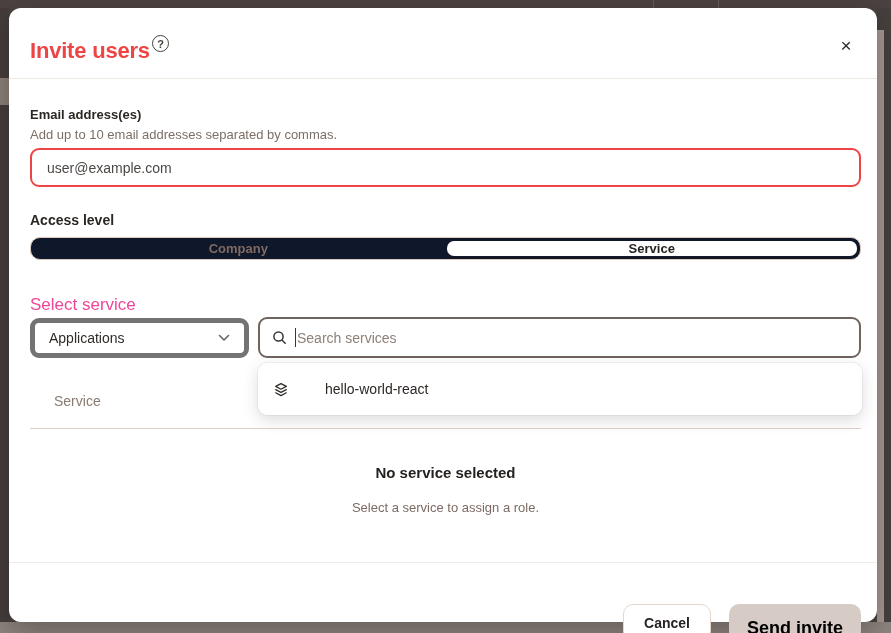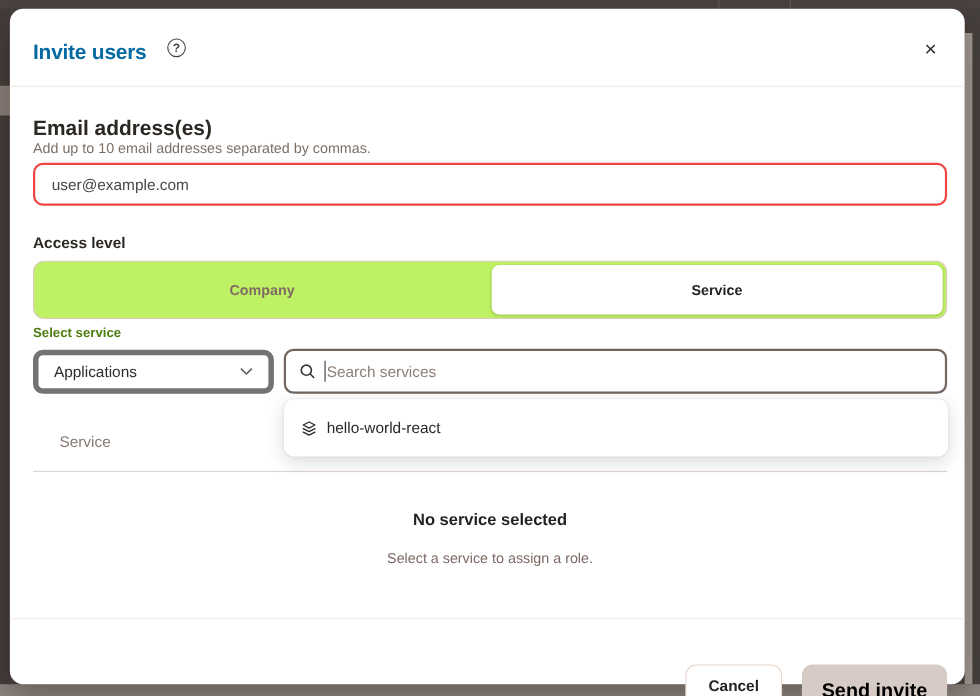--- a/index.html
+++ b/index.html
@@ -23,68 +23,68 @@
 
   
   .modal {
     position: absolute; left: 9px; top: 8px; width: 868px; height: 614px;
     background: #ffffff; border-radius: 12px;
     box-shadow: 0 10px 30px rgba(30,20,15,0.35);
   }
 
   .modal-title {
     position: absolute; left: 21px; top: 30px;
-    font-size: 19px; font-weight: 700; color: #0369a1; letter-spacing: -0.2px;
+    font-size: 22px; font-weight: 700; color: #ef4444; letter-spacing: -0.2px;
   }
   .help-icon {
     position: absolute; left: 143px; top: 27px;
     width: 17px; height: 17px; border: 1.4px solid #45403c; border-radius: 50%;
     font-size: 11px; font-weight: 700; color: #45403c;
     display: flex; align-items: center; justify-content: center;
     cursor: pointer;
   }
   .close-button {
     position: absolute; right: 18px; top: 25px;
     width: 26px; height: 26px; border: none; background: transparent;
     font-size: 19px; color: #2f2b29; cursor: pointer; line-height: 26px;
     font-family: "Liberation Sans", sans-serif;
   }
   .header-divider { position: absolute; left: 0; top: 70px; width: 100%; height: 1px; background: #efe9e4; }
 
   
-  .email-label { position: absolute; left: 21px; top: 99px; font-size: 19px; font-weight: 700; color: #2b2723; }
+  .email-label { position: absolute; left: 21px; top: 99px; font-size: 13px; font-weight: 700; color: #2b2723; }
   .email-hint  { position: absolute; left: 21px; top: 119px; font-size: 13px; font-weight: 400; color: #7c6f67; }
   .email-input {
     position: absolute; left: 21px; right: 16px; top: 140px; height: 39px;
     border: 2px solid #ef4444; border-radius: 9px; padding: 0 15px;
     font-size: 14px; color: #4b4744; background: #fff; outline: none;
     font-family: "Liberation Sans", sans-serif;
   }
 
   
   .access-label { position: absolute; left: 21px; top: 204px; font-size: 14px; font-weight: 700; color: #2b2723; }
   .segmented {
-    position: absolute; left: 21px; right: 16px; top: 229px; height: 53px;
-    background: #bef264; border: 1px solid #ddcabf; border-radius: 10px;
+    position: absolute; left: 21px; right: 16px; top: 229px; height: 23px;
+    background: #0f172a; border: 1px solid #ddcabf; border-radius: 10px;
   }
   .segment-company {
     position: absolute; left: 0; top: 0; width: 50%; height: 100%;
     display: flex; align-items: center; justify-content: center;
     font-size: 13px; font-weight: 600; color: #7f6a63; cursor: pointer;
   }
   .segment-service {
     position: absolute; left: calc(50% + 1px); right: 3px; top: 3px; bottom: 3px;
     background: #ffffff; border-radius: 7px;
     box-shadow: 0 1px 3px rgba(60,45,35,0.18), 0 0 0 1px rgba(60,45,35,0.04);
     display: flex; align-items: center; justify-content: center;
     font-size: 13px; font-weight: 600; color: #272320; cursor: pointer;
   }
 
   
-  .select-label { position: absolute; left: 21px; top: 287px; font-size: 12px; font-weight: 700; color: #4d7c0f; }
+  .select-label { position: absolute; left: 21px; top: 287px; font-size: 17px; font-weight: 400; color: #ec4899; }
   .service-dropdown {
     position: absolute; left: 21px; top: 310px; width: 219px; height: 40px;
     border: 5px solid #737373; border-radius: 9px; background: #fff;
     display: flex; align-items: center; padding: 0 14px; cursor: pointer;
   }
   .service-dropdown .dd-value { flex: 1; font-size: 14px; color: #2f2b28; }
   .chevron-down-icon { display: flex; align-items: center; }
 
   .search-box {
     position: absolute; left: 249px; right: 16px; top: 309px; height: 41px;
@@ -101,21 +101,21 @@
 
   
   .results-panel {
     position: absolute; left: 249px; top: 355px; width: 604px; height: 52px;
     background: #fff; border-radius: 9px; z-index: 5;
     box-shadow: 0 5px 16px rgba(40,30,22,0.16), 0 0 0 1px rgba(40,30,22,0.05);
     display: flex; align-items: stretch; padding: 4px;
   }
   .result-item {
     flex: 1; display: flex; align-items: center; border-radius: 6px;
-    padding: 0 12px; cursor: pointer; font-size: 14px; color: #2b2724;
+    padding: 0 12px; cursor: pointer; font-size: 14px; color: #2b2724; gap: 28px;
   }
   .layers-icon { display: flex; align-items: center; margin-right: 9px; }
 
   
   .col-header { position: absolute; left: 45px; top: 385px; font-size: 14px; font-weight: 500; color: #8a7a72; }
   .table-divider { position: absolute; left: 21px; right: 16px; top: 420px; height: 1px; background: #ddd2cb; }
 
   .empty-title {
     position: absolute; left: 21px; right: 16px; top: 456px; text-align: center;
     font-size: 15px; font-weight: 700; color: #25211e;

